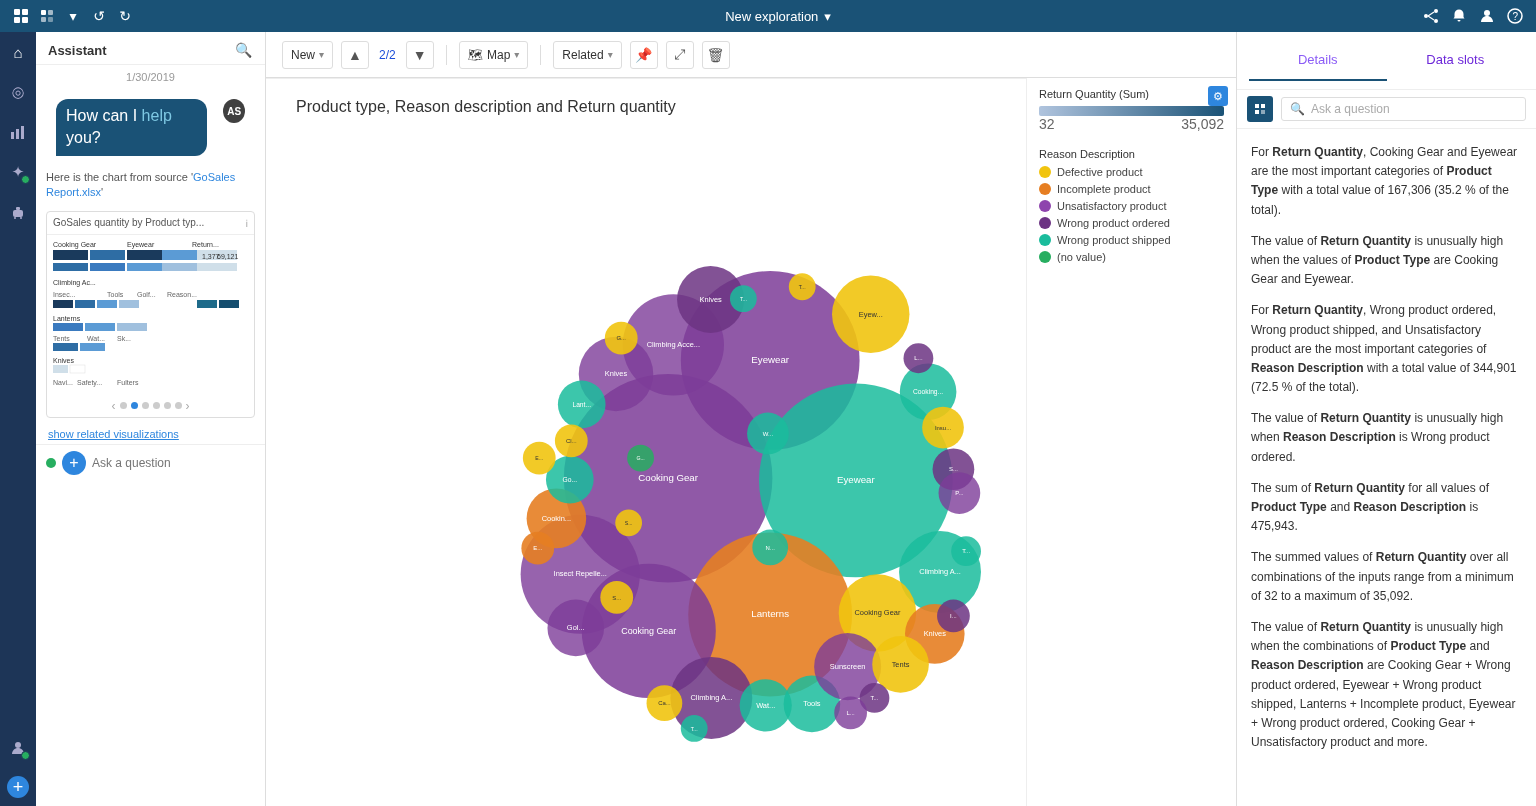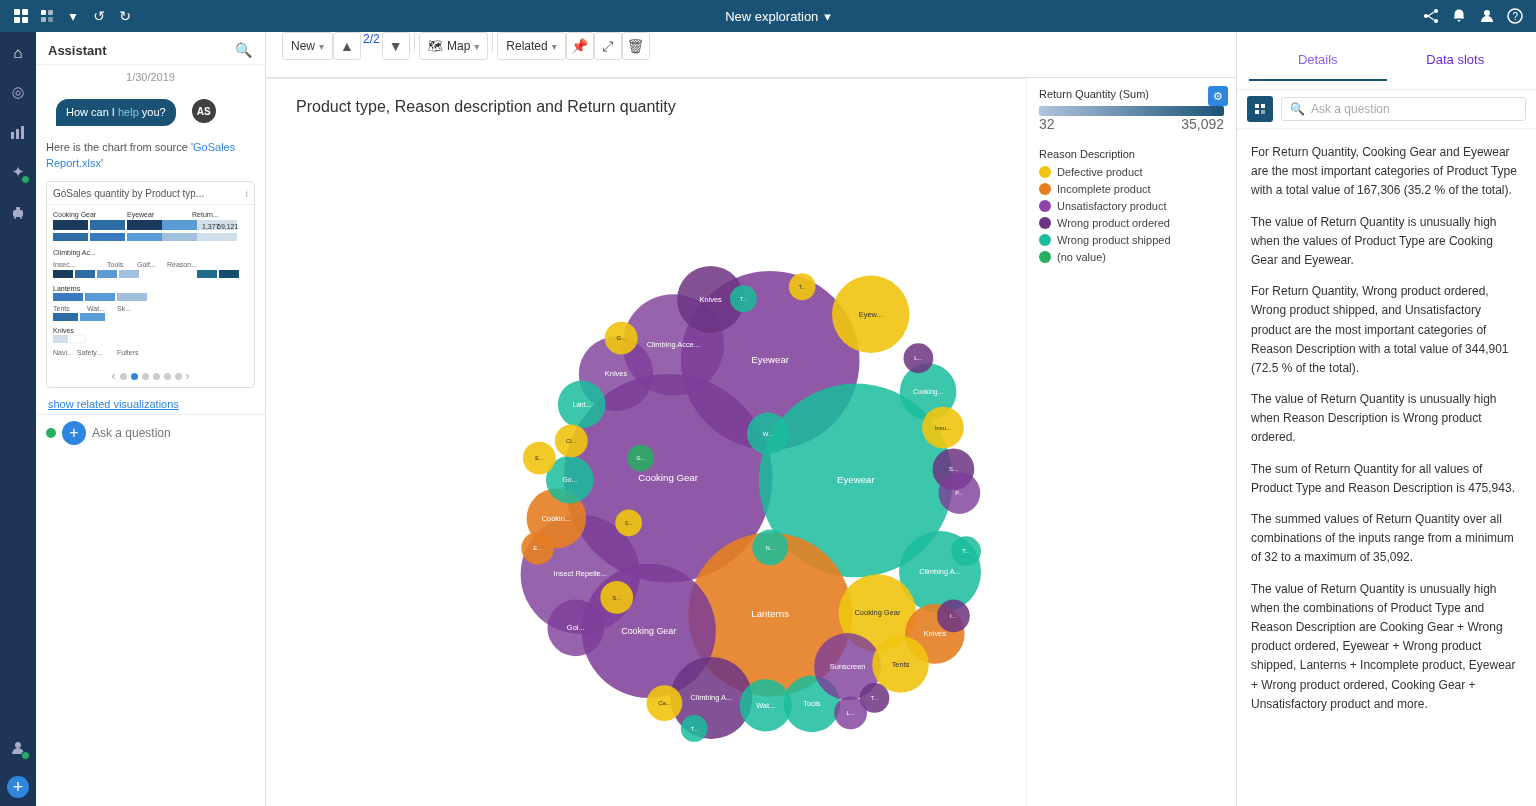--- a/index.html
+++ b/index.html
@@ -81,21 +81,21 @@
     }
     .assistant-title { font-weight: 600; font-size: 13px; color: #333; }
     .assistant-search-icon { color: #888; font-size: 14px; cursor: pointer; }
     .date-label { text-align: center; font-size: 11px; color: #999; padding: 6px 0; }
     .chat-bubble-user {
       margin: 6px 10px;
       padding: 6px 10px;
       background: #1a5276;
       color: white;
       border-radius: 12px 12px 12px 0;
-      font-size: 11px;
+      font-size: 16px;
       line-height: 1.4;
       max-width: 160px;
     }
     .chat-bubble-user .help { color: #7ec8e3; }
     .avatar {
       width: 24px; height: 24px;
       background: #404040;
       border-radius: 50%;
       display: flex; align-items: center; justify-content: center;
       color: white; font-size: 10px; font-weight: bold;
@@ -150,22 +150,23 @@
       flex-direction: column;
       overflow: hidden;
     }
 
     
     .toolbar {
       height: 46px;
       background: white;
       border-bottom: 1px solid #ddd;
       display: flex;
-      align-items: flex-start;
+      align-items: center;
       padding: 0 16px;
+      gap: 8px;
       flex-shrink: 0;
     }
     .toolbar-btn {
       display: flex;
       align-items: center;
       gap: 4px;
       padding: 4px 8px;
       border: 1px solid #ddd;
       border-radius: 3px;
       background: white;
@@ -302,21 +303,21 @@
     }
     .right-panel-content {
       flex: 1;
       padding: 14px 14px;
       overflow-y: auto;
       font-size: 12px;
       color: #333;
       line-height: 1.6;
     }
     .right-panel-content p { margin-bottom: 12px; }
-    .right-panel-content strong { font-weight: 400; }
+    .right-panel-content strong { font-weight: 700; }
 
     
     .content-bottom {
       height: 30px;
       background: white;
       border-top: 1px solid #eee;
       display: flex;
       align-items: center;
       justify-content: flex-end;
       padding: 0 12px;

